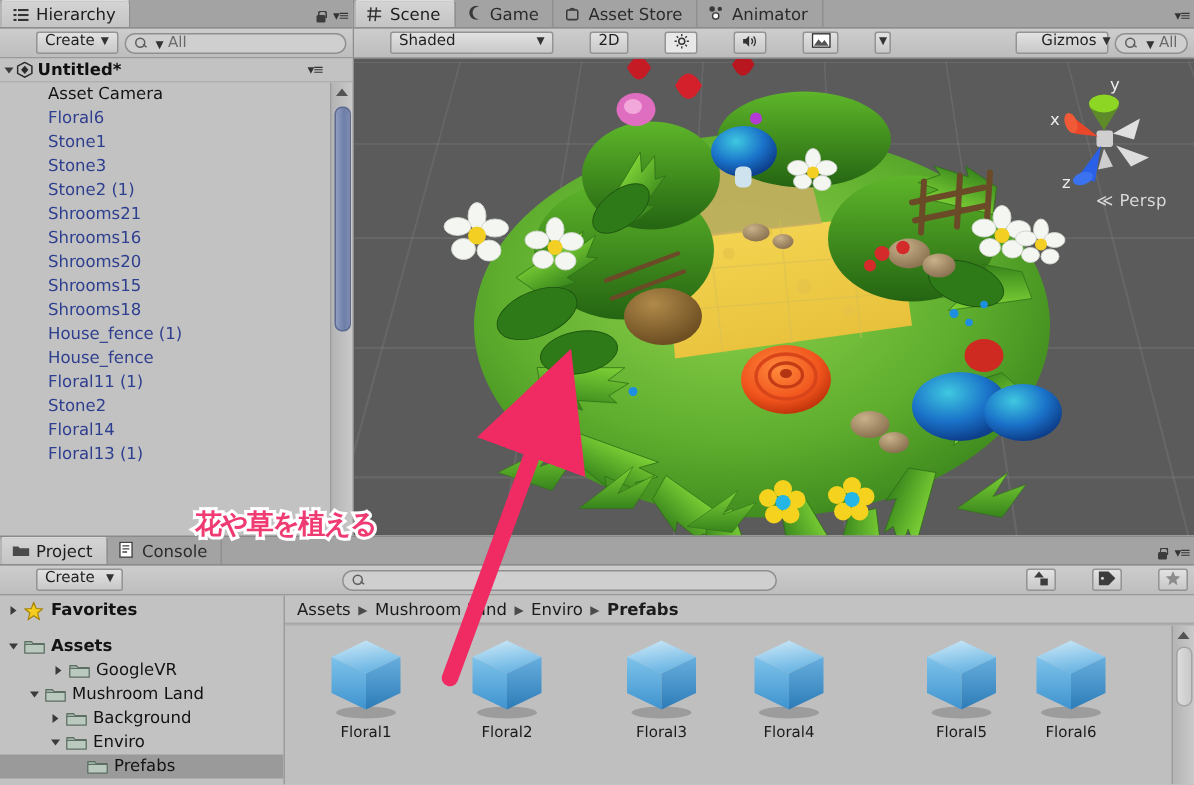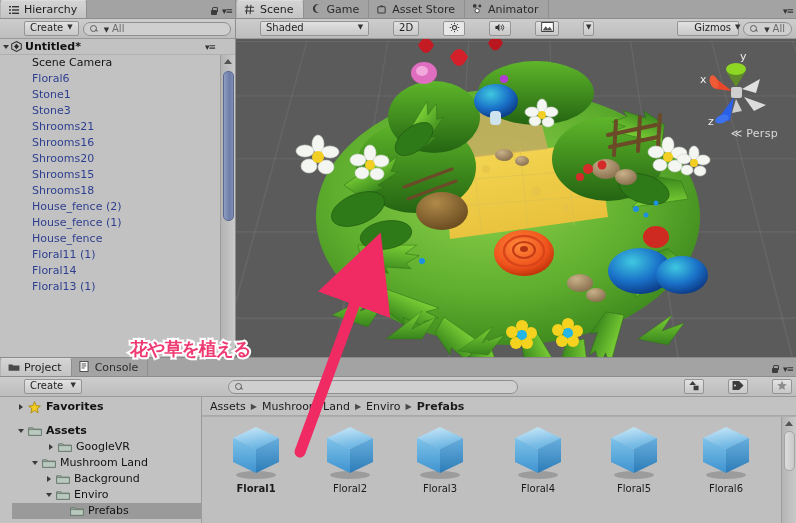--- a/index.html
+++ b/index.html
@@ -151,21 +151,21 @@
 
   
   .project {
     position:absolute; left:0; top:357px; width:796px; height:166px;
     background:#c2c2c2; display:flex; flex-direction:column;
     border-top:1px solid #8a8a8a;
   }
   .p-body { flex:1; display:flex; position:relative; overflow:hidden; }
   .p-tree {
     width:190px; background:#c2c2c2; border-right:1px solid #9b9b9b;
-    position:relative; overflow:hidden; padding-top:2px;margin-left:12px;
+    position:relative; overflow:hidden; padding-top:2px;
   }
   .t-row {
     height:16px; line-height:16px; display:flex; align-items:center;
     gap:3px; font-size:11px; color:#131313; white-space:nowrap;
   }
   .t-row.sel { background:#9a9a9a; }
   .t-row.bold { font-weight:bold; }
   .folder {
     width:13px;height:11px;flex:none;position:relative;
   }
@@ -243,33 +243,34 @@
           <polygon points="6,0.6 11.2,3.4 11.2,8.6 6,11.4 0.8,8.6 0.8,3.4" fill="none" stroke="#2b2b2b" stroke-width="1.1"></polygon>
           <polygon points="6,3 8.7,6 6,9 3.3,6" fill="#2b2b2b"></polygon>
         </svg>
       </span>
       <span class="name">Untitled*</span>
       <span class="menuicon" style="position:absolute;right:20px;">▾≡</span>
     </div>
 
     <div class="h-list">
       <div id="h-items">
-          <div class="h-item plain">Scene Camera</div>
+          <div class="h-item plain">Asset Camera</div>
           <div class="h-item">Floral6</div>
           <div class="h-item">Stone1</div>
           <div class="h-item">Stone3</div>
+          <div class="h-item">Stone2 (1)</div>
           <div class="h-item">Shrooms21</div>
           <div class="h-item">Shrooms16</div>
           <div class="h-item">Shrooms20</div>
           <div class="h-item">Shrooms15</div>
           <div class="h-item">Shrooms18</div>
-          <div class="h-item">House_fence (2)</div>
           <div class="h-item">House_fence (1)</div>
           <div class="h-item">House_fence</div>
           <div class="h-item">Floral11 (1)</div>
+          <div class="h-item">Stone2</div>
           <div class="h-item">Floral14</div>
           <div class="h-item">Floral13 (1)</div>
         </div>
       <div class="vscroll">
         <div class="arrow">
             <i></i>
           </div>
         <div class="vthumb" style="top:16px;height:150px;"></div>
       </div>
     </div>
@@ -784,21 +785,21 @@
           <span>Assets</span>
           <span class="sep">▶</span>
           <span>Mushroom Land</span>
           <span class="sep">▶</span>
           <span>Enviro</span>
           <span class="sep">▶</span>
           <span class="last">Prefabs</span>
         </div>
         <div class="grid">
           <div id="asset-cells">
-              <div class="cell" style="left: 8px; top: 6px; font-weight: bold;">
+              <div class="cell" style="left: 8px; top: 6px;">
                 <div class="cube"><svg width="58" height="58" viewBox="0 0 58 58">
                     <defs>
                       <linearGradient id="c0top" x1="0" y1="0" x2="0.3" y2="1">
                         <stop offset="0%" stop-color="#cfeaf8"></stop>
                         <stop offset="100%" stop-color="#6cb6e4"></stop>
                       </linearGradient>
                       <linearGradient id="c0lft" x1="0" y1="0" x2="0" y2="1">
                         <stop offset="0%" stop-color="#7ec3ea"></stop>
                         <stop offset="100%" stop-color="#3f93cf"></stop>
                       </linearGradient>
@@ -830,21 +831,21 @@
                         <stop offset="100%" stop-color="#2d7cb8"></stop>
                       </linearGradient>
                     </defs>
                     <ellipse cx="29" cy="52" rx="20" ry="4" fill="#000" opacity=".18"></ellipse>
                     <polygon points="29,4 52,15 29,26 6,15" fill="url(#c1top)"></polygon>
                     <polygon points="6,15 29,26 29,50 6,39" fill="url(#c1lft)"></polygon>
                     <polygon points="52,15 29,26 29,50 52,39" fill="url(#c1rgt)"></polygon>
                   </svg></div>
                 <div class="label">Floral2</div>
               </div>
-              <div class="cell" style="left: 192px; top: 6px;">
+              <div class="cell" style="left: 205px; top: 6px;">
                 <div class="cube"><svg width="58" height="58" viewBox="0 0 58 58">
                     <defs>
                       <linearGradient id="c2top" x1="0" y1="0" x2="0.3" y2="1">
                         <stop offset="0%" stop-color="#cfeaf8"></stop>
                         <stop offset="100%" stop-color="#6cb6e4"></stop>
                       </linearGradient>
                       <linearGradient id="c2lft" x1="0" y1="0" x2="0" y2="1">
                         <stop offset="0%" stop-color="#7ec3ea"></stop>
                         <stop offset="100%" stop-color="#3f93cf"></stop>
                       </linearGradient>
@@ -876,21 +877,21 @@
                         <stop offset="100%" stop-color="#2d7cb8"></stop>
                       </linearGradient>
                     </defs>
                     <ellipse cx="29" cy="52" rx="20" ry="4" fill="#000" opacity=".18"></ellipse>
                     <polygon points="29,4 52,15 29,26 6,15" fill="url(#c3top)"></polygon>
                     <polygon points="6,15 29,26 29,50 6,39" fill="url(#c3lft)"></polygon>
                     <polygon points="52,15 29,26 29,50 52,39" fill="url(#c3rgt)"></polygon>
                   </svg></div>
                 <div class="label">Floral4</div>
               </div>
-              <div class="cell" style="left: 386px; top: 6px;">
+              <div class="cell" style="left: 405px; top: 6px;">
                 <div class="cube"><svg width="58" height="58" viewBox="0 0 58 58">
                     <defs>
                       <linearGradient id="c4top" x1="0" y1="0" x2="0.3" y2="1">
                         <stop offset="0%" stop-color="#cfeaf8"></stop>
                         <stop offset="100%" stop-color="#6cb6e4"></stop>
                       </linearGradient>
                       <linearGradient id="c4lft" x1="0" y1="0" x2="0" y2="1">
                         <stop offset="0%" stop-color="#7ec3ea"></stop>
                         <stop offset="100%" stop-color="#3f93cf"></stop>
                       </linearGradient>

